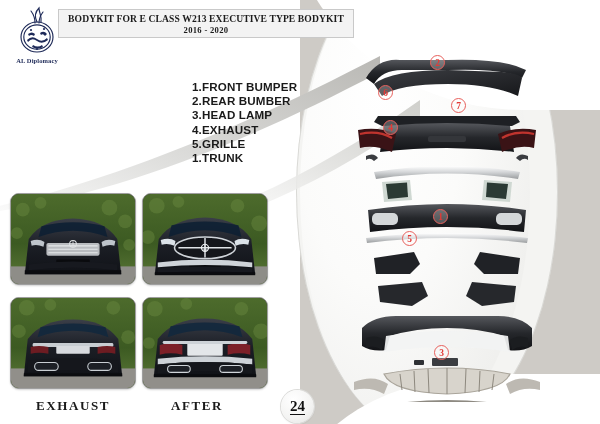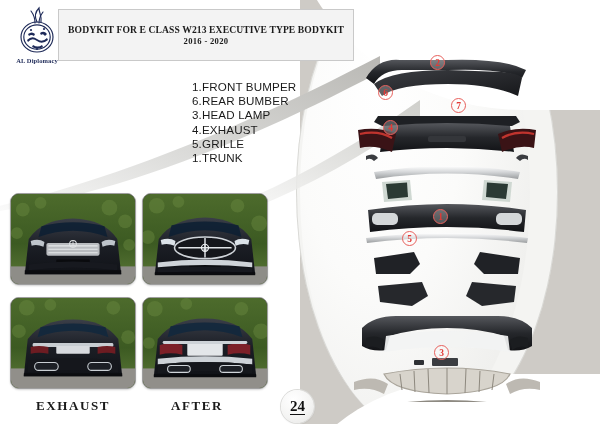--- a/index.html
+++ b/index.html
@@ -83,21 +83,21 @@
     font-size: 6.5px;
     color: #1e2a58;
     letter-spacing: .1px;
     margin-top: 1px;
     font-weight: bold;
   }
 
   .title-box {
     position: absolute;
     left: 58px; top: 9px;
-    width: 296px; height: 52px;
+    width: 296px; height: 29px;
     background: #f3f3f3;
     border: 1px solid #c9c9c9;
     display: flex;
     flex-direction: column;
     align-items: center;
     justify-content: center;
     gap: 1px;
   }
   .title-line1 {
     font-family: "Liberation Serif", serif;
@@ -118,21 +118,21 @@
   
   .parts-list {
     position: absolute;
     left: 192px; top: 80px;
     width: 130px;
   }
   .parts-list li {
     list-style: none;
     font-family: "Liberation Sans", sans-serif;
     font-size: 11.6px;
-    font-weight: normal;
+    font-weight: bold;
     color: #1a1a1a;
     line-height: 14.2px;
     letter-spacing: .15px;
     white-space: nowrap;
   }
 
   
   .photo {
     position: absolute;
     border: 1px solid #9f9f9f;
@@ -263,21 +263,21 @@
     <div class="logo-caption">AL Diplomacy</div>
   </div>
 
   <div class="title-box">
     <div class="title-line1">BODYKIT FOR E CLASS W213 EXECUTIVE TYPE BODYKIT</div>
     <div class="title-line2">2016 - 2020</div>
   </div>
 
   <ul class="parts-list">
     <li>1.FRONT BUMPER</li>
-    <li>6.REAR BUMBER</li>
+    <li>2.REAR BUMBER</li>
     <li>3.HEAD LAMP</li>
     <li>4.EXHAUST</li>
     <li>5.GRILLE</li>
     <li>1.TRUNK</li>
   </ul>
 
   <div class="photo" id="photo-before-front">
     <svg viewBox="0 0 126 92" preserveAspectRatio="none">
       <defs>
         <linearGradient id="hedge" x1="0" y1="0" x2="0" y2="1">

